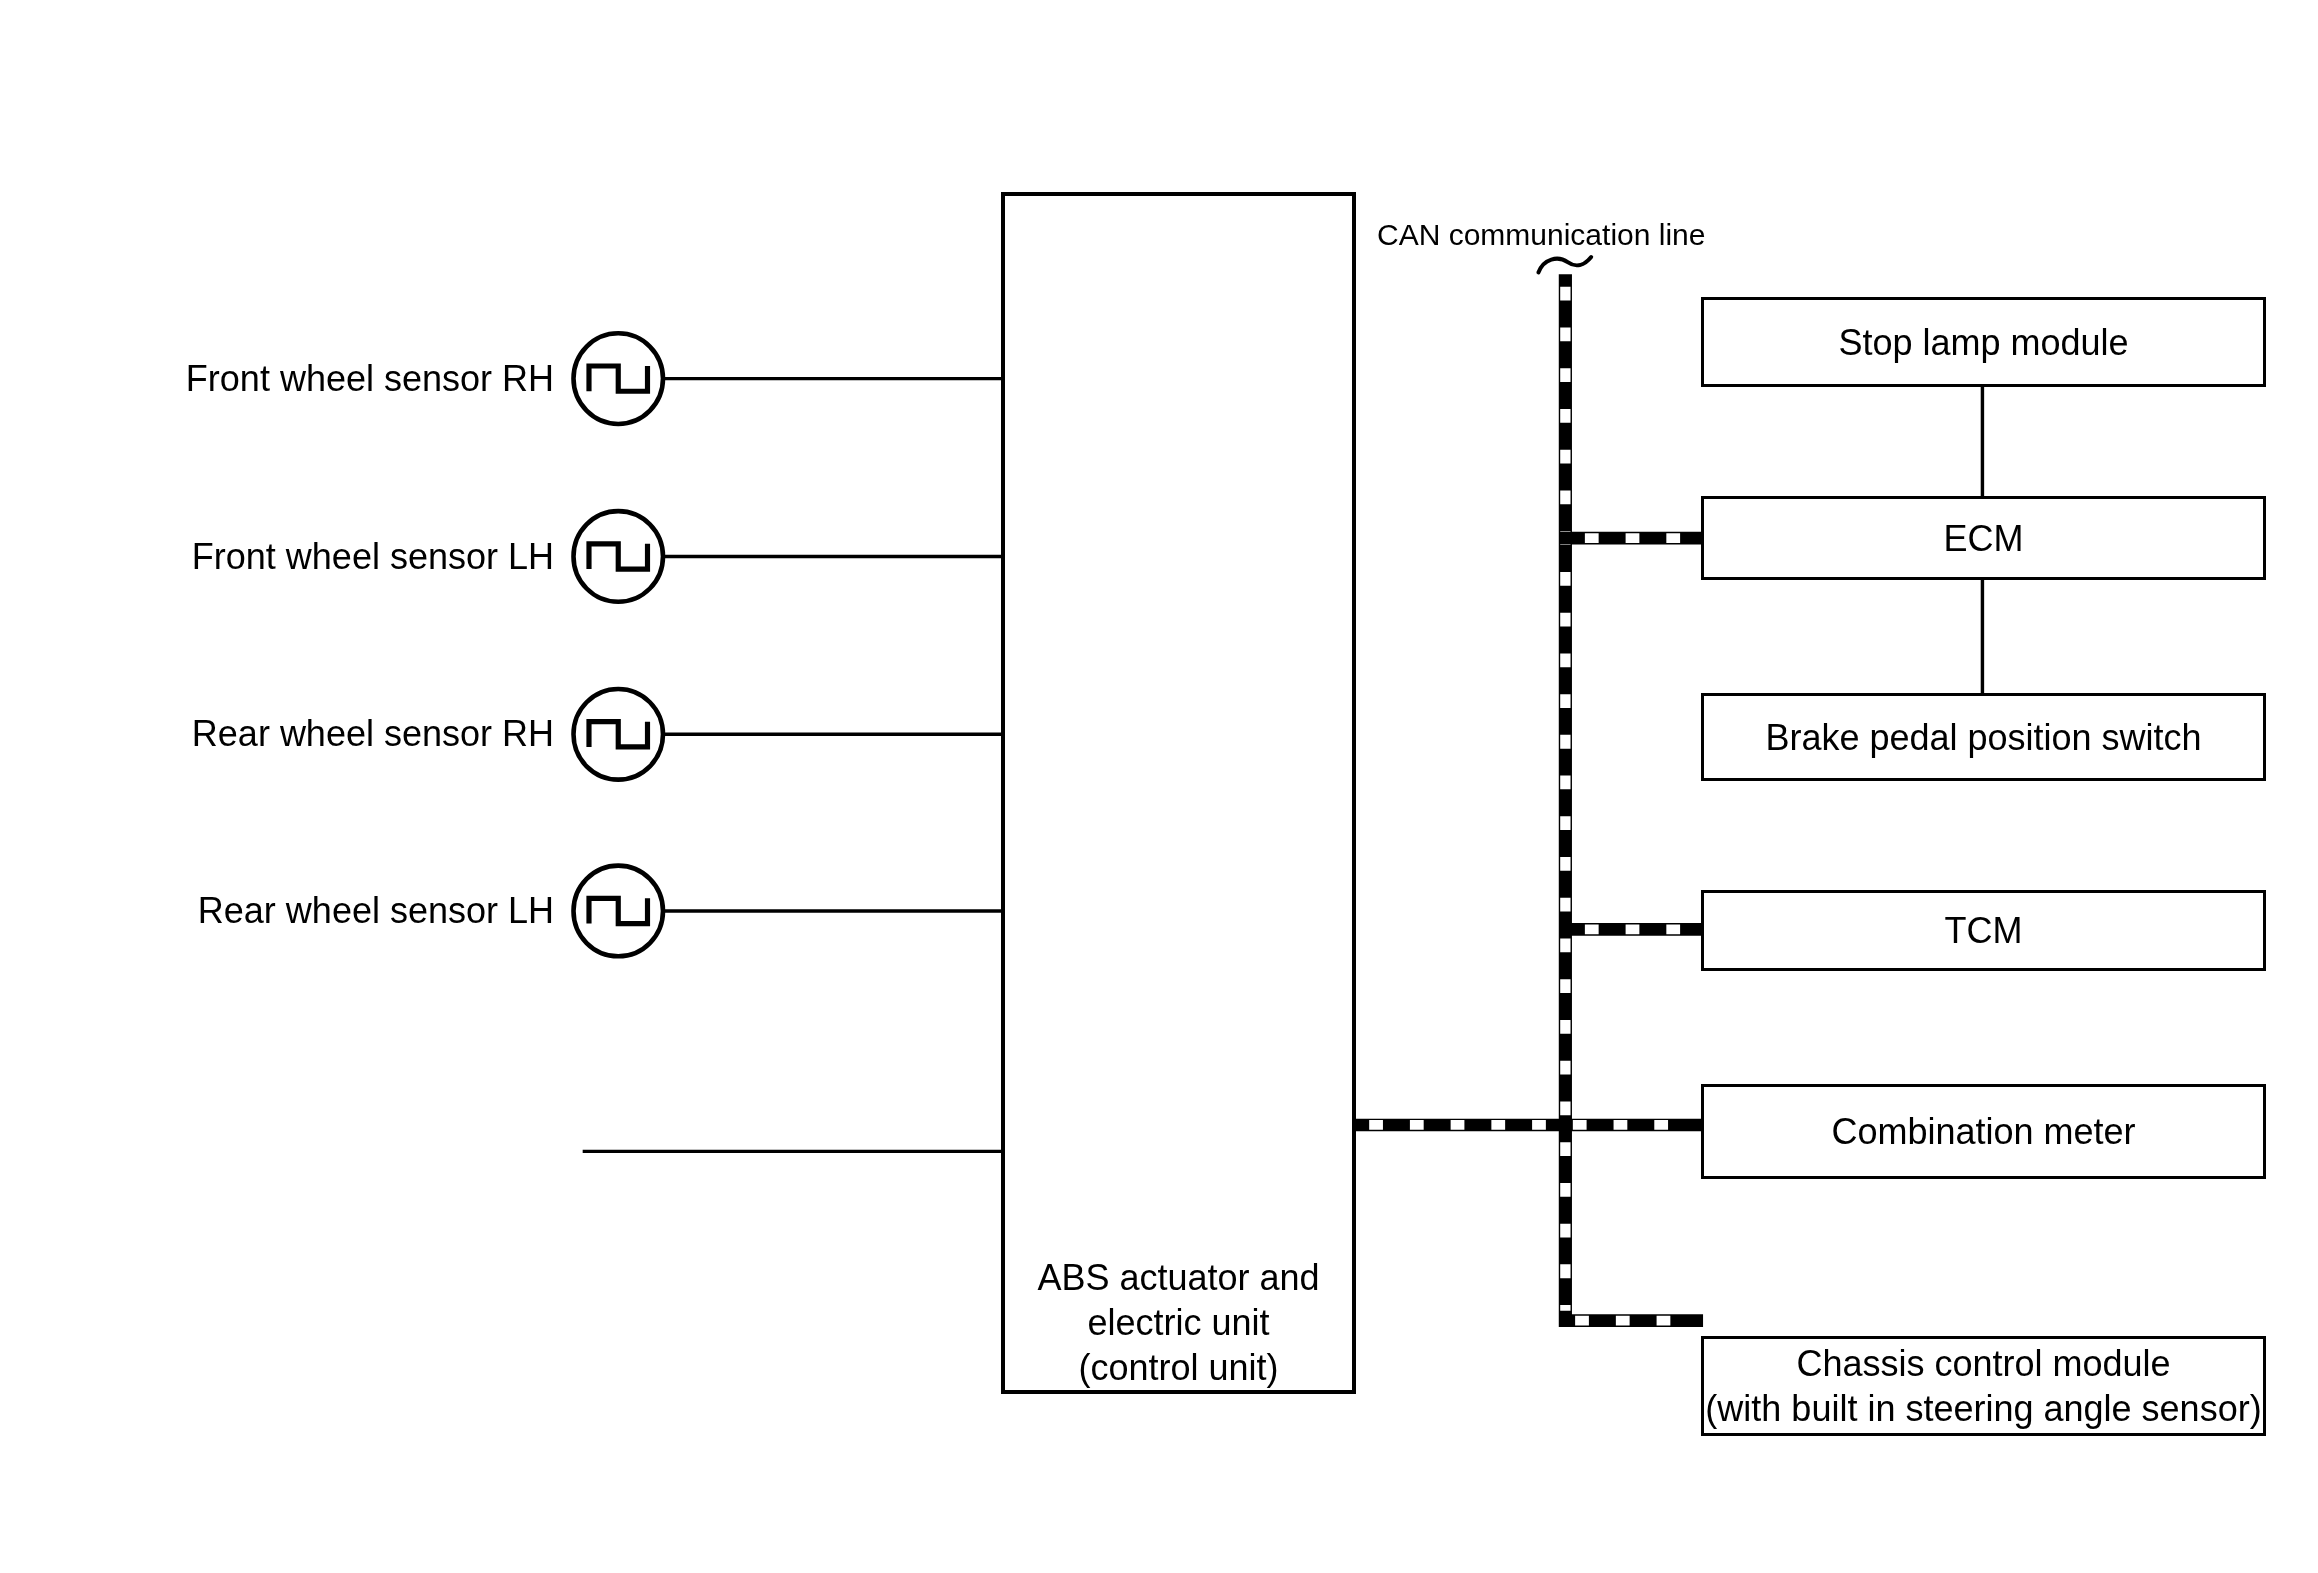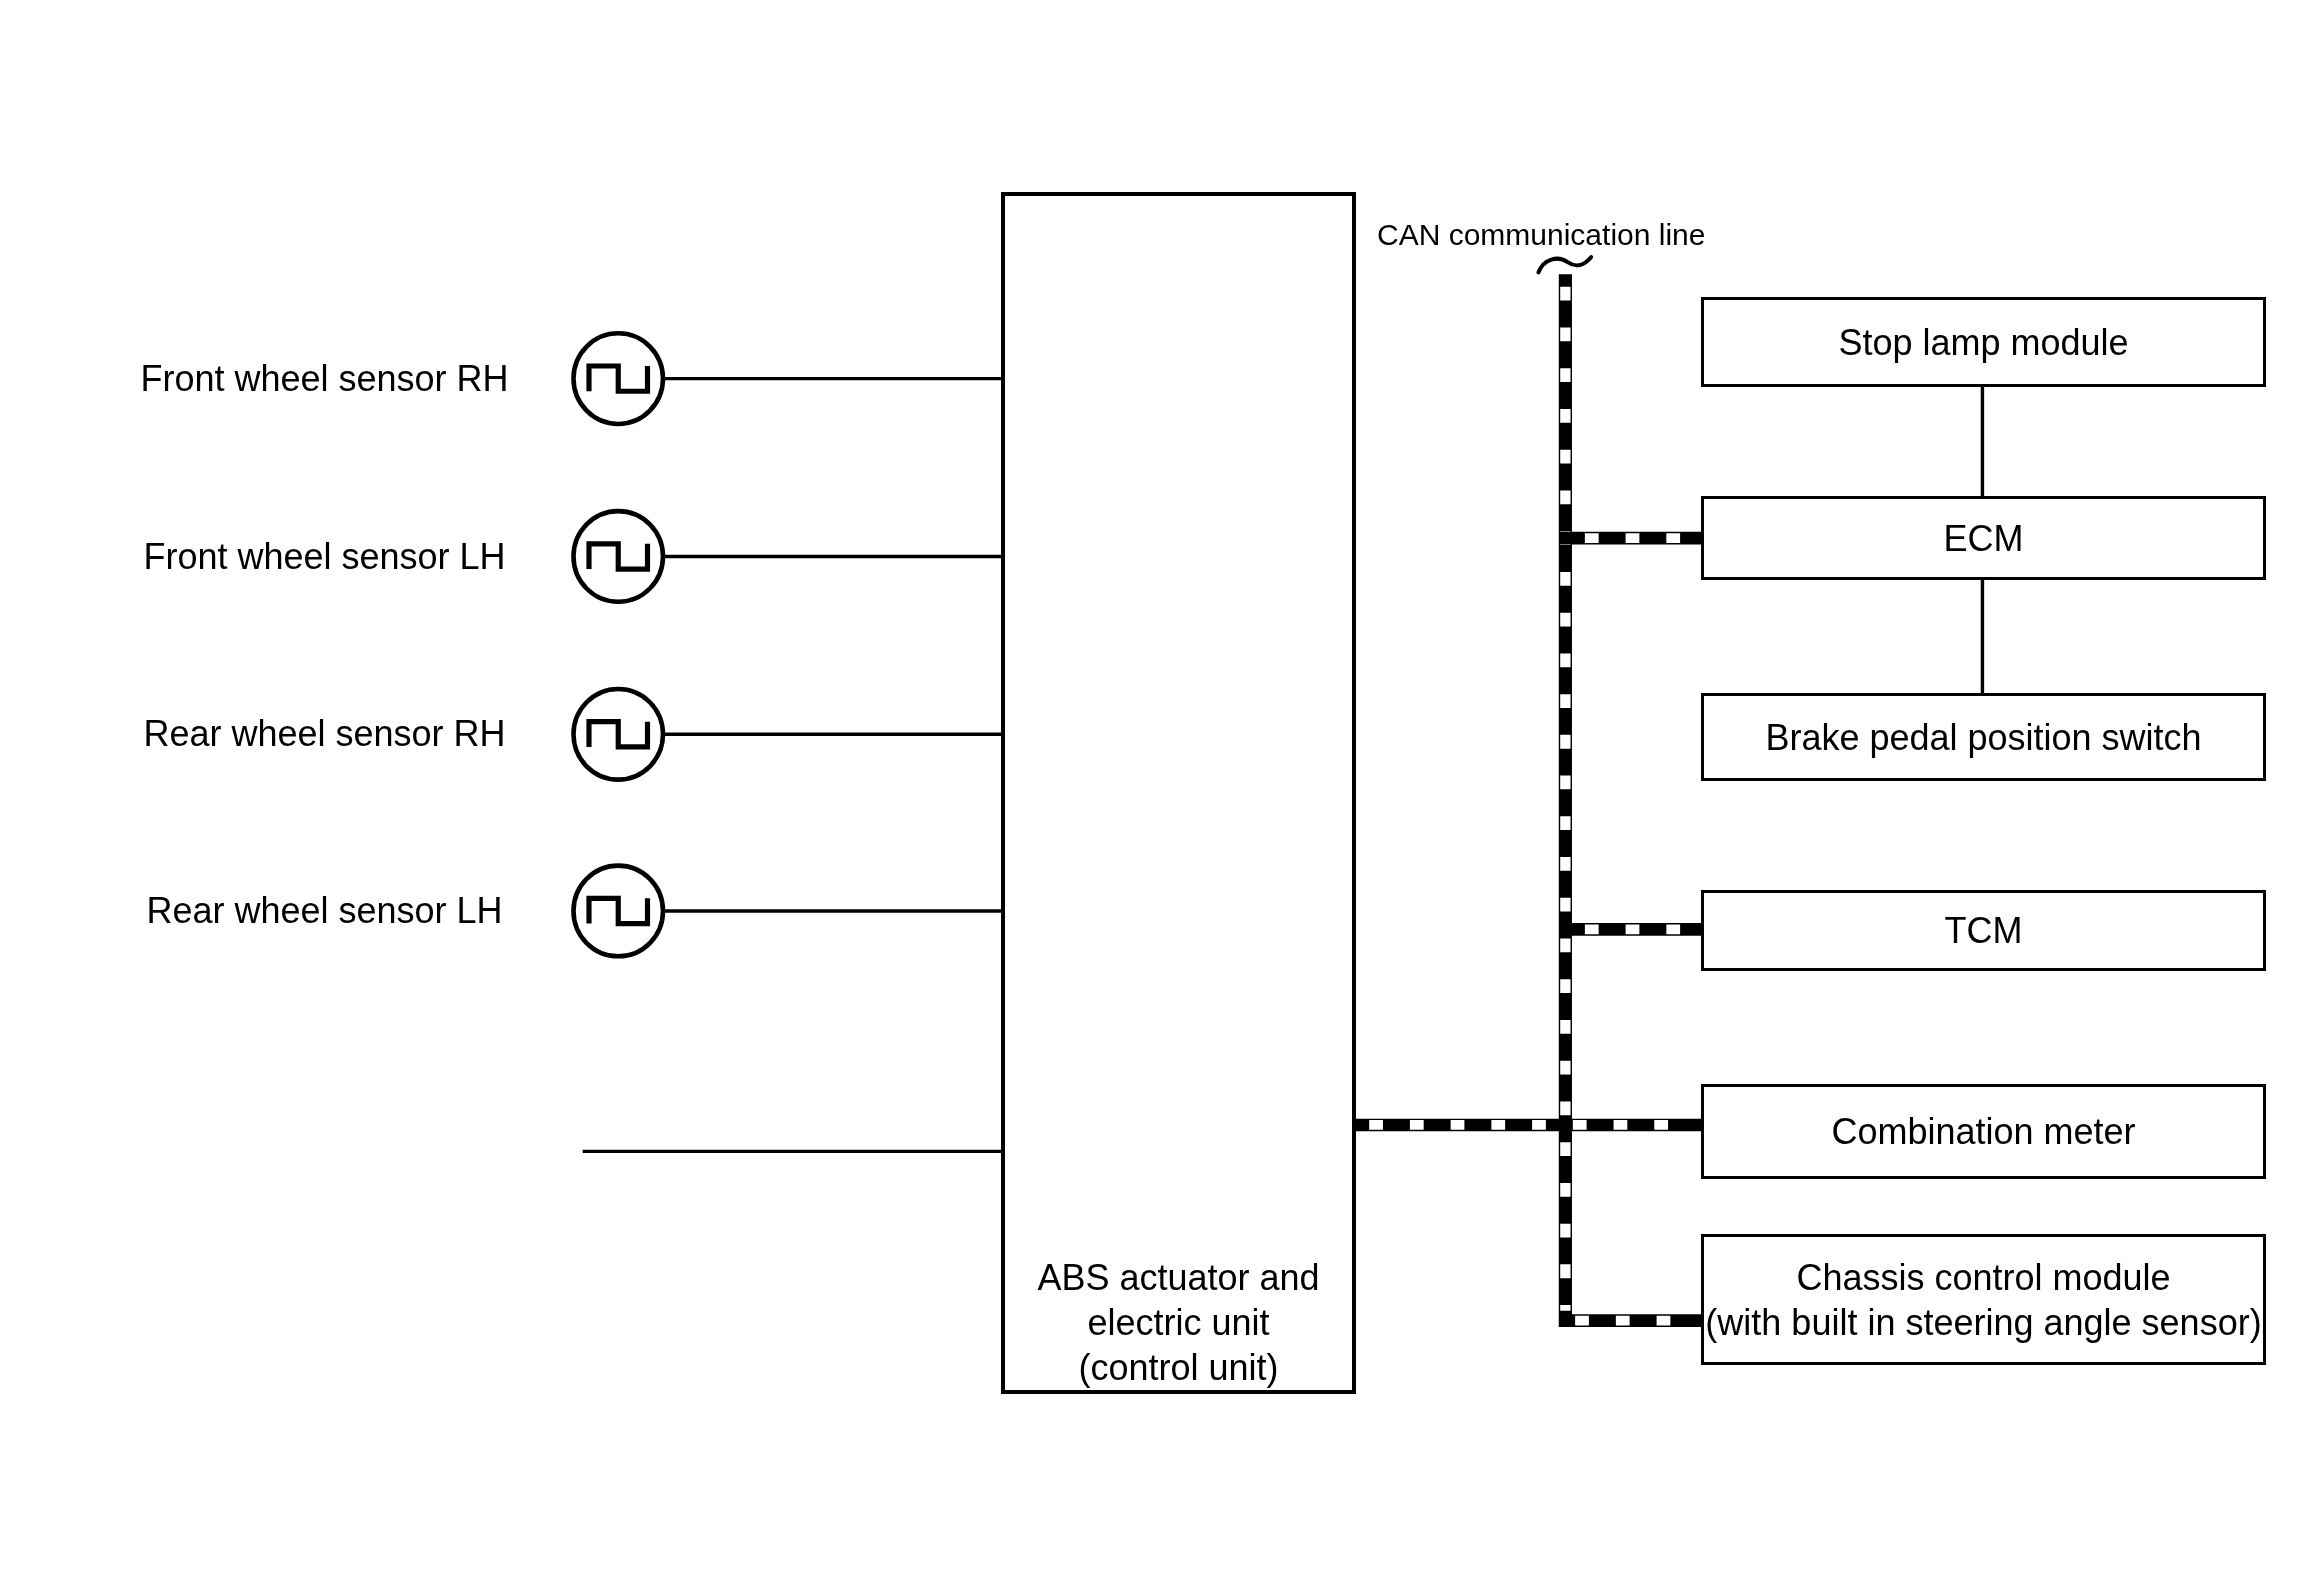--- a/index.html
+++ b/index.html
@@ -19,21 +19,21 @@
     border:3.4px solid #000;
     display:flex;align-items:center;justify-content:center;
     text-align:center;
     font-size:36px;line-height:45px;
     white-space:pre-line;
   }
   .box.heavy{border-width:4px;align-items:flex-end;}
   .sensor-label{
     position:absolute;
     left:95px;width:459px;height:46px;
-    text-align:center;
+    text-align:right;
     font-size:36px;line-height:46px;
     white-space:nowrap;
   }
   .can-label{
     position:absolute;
     left:1377px;top:211px;
     font-size:30px;line-height:48px;
     white-space:nowrap;
   }
 </style>
@@ -116,19 +116,19 @@
   </div>
 
   <div class="box" style="left:1701px;top:890px;width:565px;height:81px">
     <span>TCM</span>
   </div>
 
   <div class="box" style="left:1701px;top:1084px;width:565px;height:95px">
     <span>Combination meter</span>
   </div>
 
-  <div class="box" style="left:1701px;top:1234px;width:565px;height:131px">
+  <div class="box" style="left:1701px;top:1336px;width:565px;height:100px">
     <span>Chassis control module
 (with built in steering angle sensor)</span>
   </div>
 
 </div>
 
 
 </body></html>

